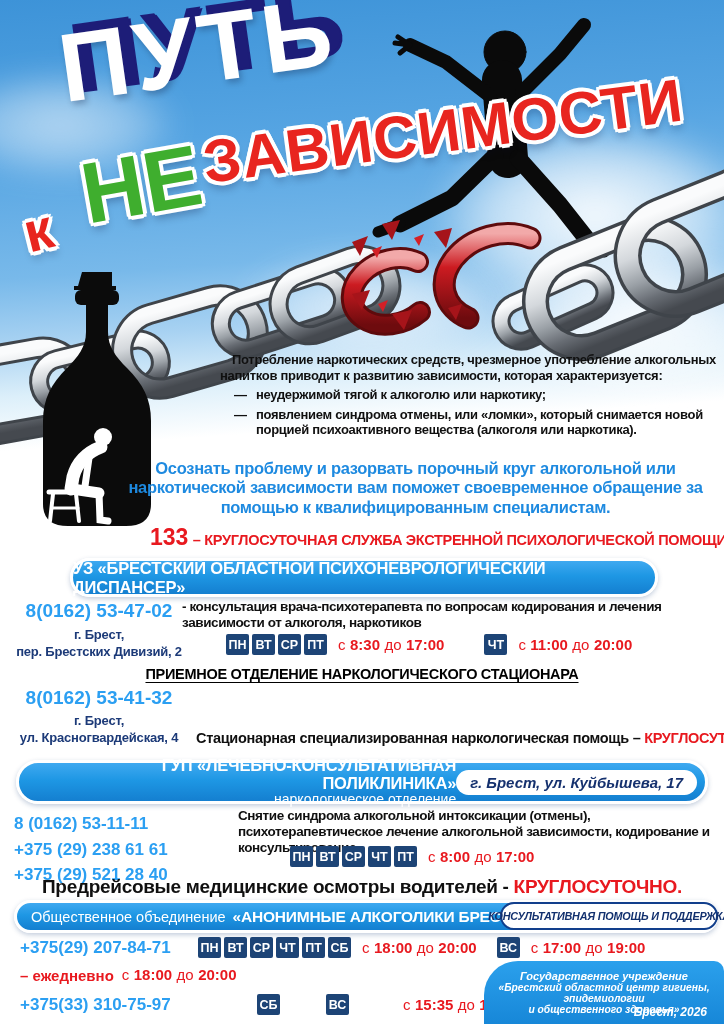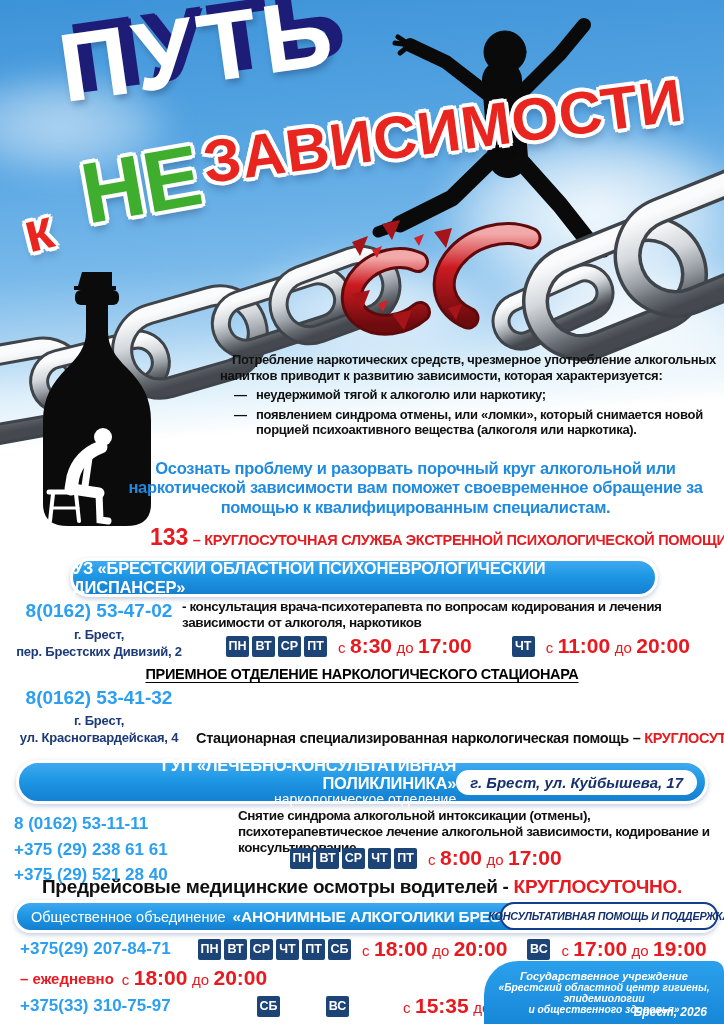--- a/index.html
+++ b/index.html
@@ -57,21 +57,21 @@
   
   .phone{color:#2b9ff2;font-weight:700;white-space:nowrap;}
   .addr{color:#1c3a78;font-weight:700;font-size:13px;line-height:1.3;text-align:center;letter-spacing:-0.2px;}
   .desc{font-size:13.5px;font-weight:700;color:#101010;line-height:1.2;letter-spacing:-0.4px;}
   .daybox{display:inline-flex;align-items:center;justify-content:center;flex:none;
     width:23px;height:21px;margin-right:3px;border-radius:2px;background:#1d4476;
     color:#fff;font-size:12.5px;font-weight:700;}
   .sched{display:flex;align-items:center;}
   .tm{color:#e8191f;white-space:nowrap;margin-left:8px;}
   .tm span{font-weight:400;font-size:15px;}
-  .tm b{font-weight:700;font-size:21px;}
+  .tm b{font-weight:700;font-size:15px;}
   .red-bold{color:#e8191f;font-weight:700;}
   .sec-header{position:absolute;left:0;top:666px;width:724px;text-align:center;
     font-size:14.5px;font-weight:700;color:#000;letter-spacing:-0.3px;
     text-decoration:underline;text-underline-offset:3px;}
   .note{font-size:14.5px;font-weight:700;color:#101010;letter-spacing:-0.3px;white-space:nowrap;}
   .aa-row{position:absolute;display:flex;align-items:center;}
   .aa-row .phone{font-size:17px;width:178px;flex:none;}
   .footer-box{position:absolute;left:484px;top:961px;width:240px;height:63px;
     background:linear-gradient(180deg,#2ba0ec,#1787d8);border-radius:34px 10px 0 0;
     color:#fff;font-style:italic;text-align:center;padding-top:9px;box-sizing:border-box;}

